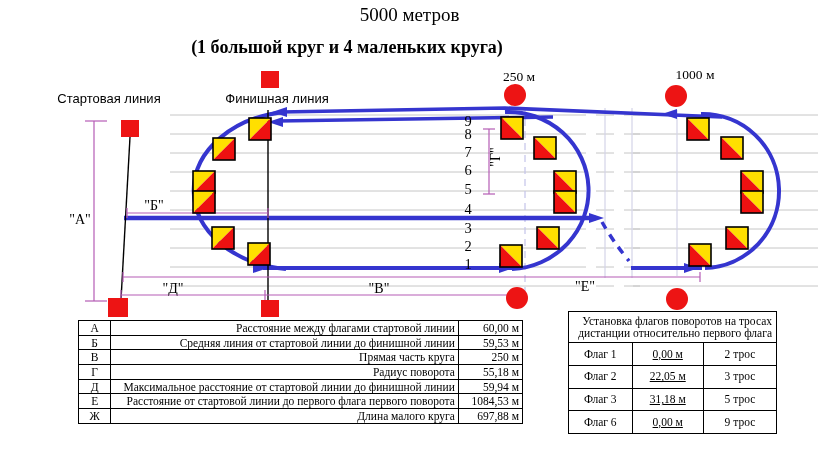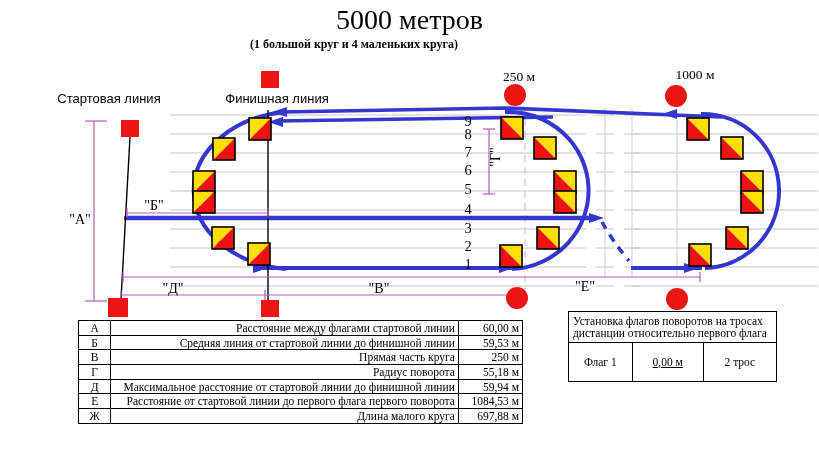--- a/index.html
+++ b/index.html
@@ -1,36 +1,36 @@
 <!DOCTYPE html>
 <html><head>
 <meta charset="utf-8">
 <style>
   html,body{margin:0;padding:0;background:#ffffff;}
   #page{position:relative;width:819px;height:460px;background:#ffffff;overflow:hidden;
         font-family:"Liberation Serif",serif;color:#000;}
   .title{position:absolute;top:4px;left:0;width:819px;text-align:center;
-         font-size:28px;font-family:"Liberation Serif",serif;}
-  .subtitle{position:absolute;top:37px;left:11px;width:686px;text-align:center;
-            font-size:12px;font-weight:bold;font-family:"Liberation Serif",serif;}
+         font-size:19px;font-family:"Liberation Serif",serif;}
+  .subtitle{position:absolute;top:37px;left:4px;width:686px;text-align:center;
+            font-size:18px;font-weight:bold;font-family:"Liberation Serif",serif;}
   svg{position:absolute;top:0;left:0;}
   svg text{font-family:"Liberation Serif",serif;fill:#000;}
   svg text.sans{font-family:"Liberation Sans",sans-serif;}
 
   table{position:absolute;border-collapse:collapse;background:#fff;
         font-family:"Liberation Serif",serif;font-size:11.5px;}
   table,td,th{border:1px solid #000;}
   #meas-table{top:320px;left:78px;width:445px;border:1.5px solid #000;}
   #meas-table td{height:13.7px;padding:0 3px;line-height:12px;}
   #meas-table td.letter{width:26px;text-align:center;}
   #meas-table td.desc{width:352px;text-align:right;}
   #meas-table td.value{width:58px;text-align:right;}
   #flag-table{top:311px;left:568px;width:209px;border:1.5px solid #000;}
-  #flag-table td{height:13.8px;padding:12px 2px;text-align:center;line-height:12.5px;}
-  #flag-table .hdr{height:28px;text-align:left;padding:1px 4px;}
+  #flag-table td{height:13.8px;padding:4px 2px;text-align:center;line-height:12.5px;}
+  #flag-table .hdr{height:28px;text-align:right;padding:1px 4px;}
   #flag-table td.c1{width:60px;} #flag-table td.c2{width:68px;text-decoration:underline;} #flag-table td.c3{width:70px;}
 </style>
 </head>
 <body>
 
 <div id="page">
 
   <div class="title">5000 метров</div>
   <div class="subtitle">(1 большой круг и 4 маленьких круга)</div>
 
@@ -237,15 +237,30 @@
   <table id="flag-table">
     <tbody>
       <tr>
         <td class="hdr" colspan="3">Установка флагов поворотов на тросах дистанции относительно первого флага</td>
       </tr>
       <tr>
         <td class="c1">Флаг 1</td>
         <td class="c2">0,00 м</td>
         <td class="c3">2 трос</td>
       </tr>
+      <tr>
+        <td class="c1">Флаг 2</td>
+        <td class="c2">22,05 м</td>
+        <td class="c3">3 трос</td>
+      </tr>
+      <tr>
+        <td class="c1">Флаг 3</td>
+        <td class="c2">31,18 м</td>
+        <td class="c3">5 трос</td>
+      </tr>
+      <tr>
+        <td class="c1">Флаг 6</td>
+        <td class="c2">0,00 м</td>
+        <td class="c3">9 трос</td>
+      </tr>
     </tbody>
   </table>
 </div>
 
 </body></html>

